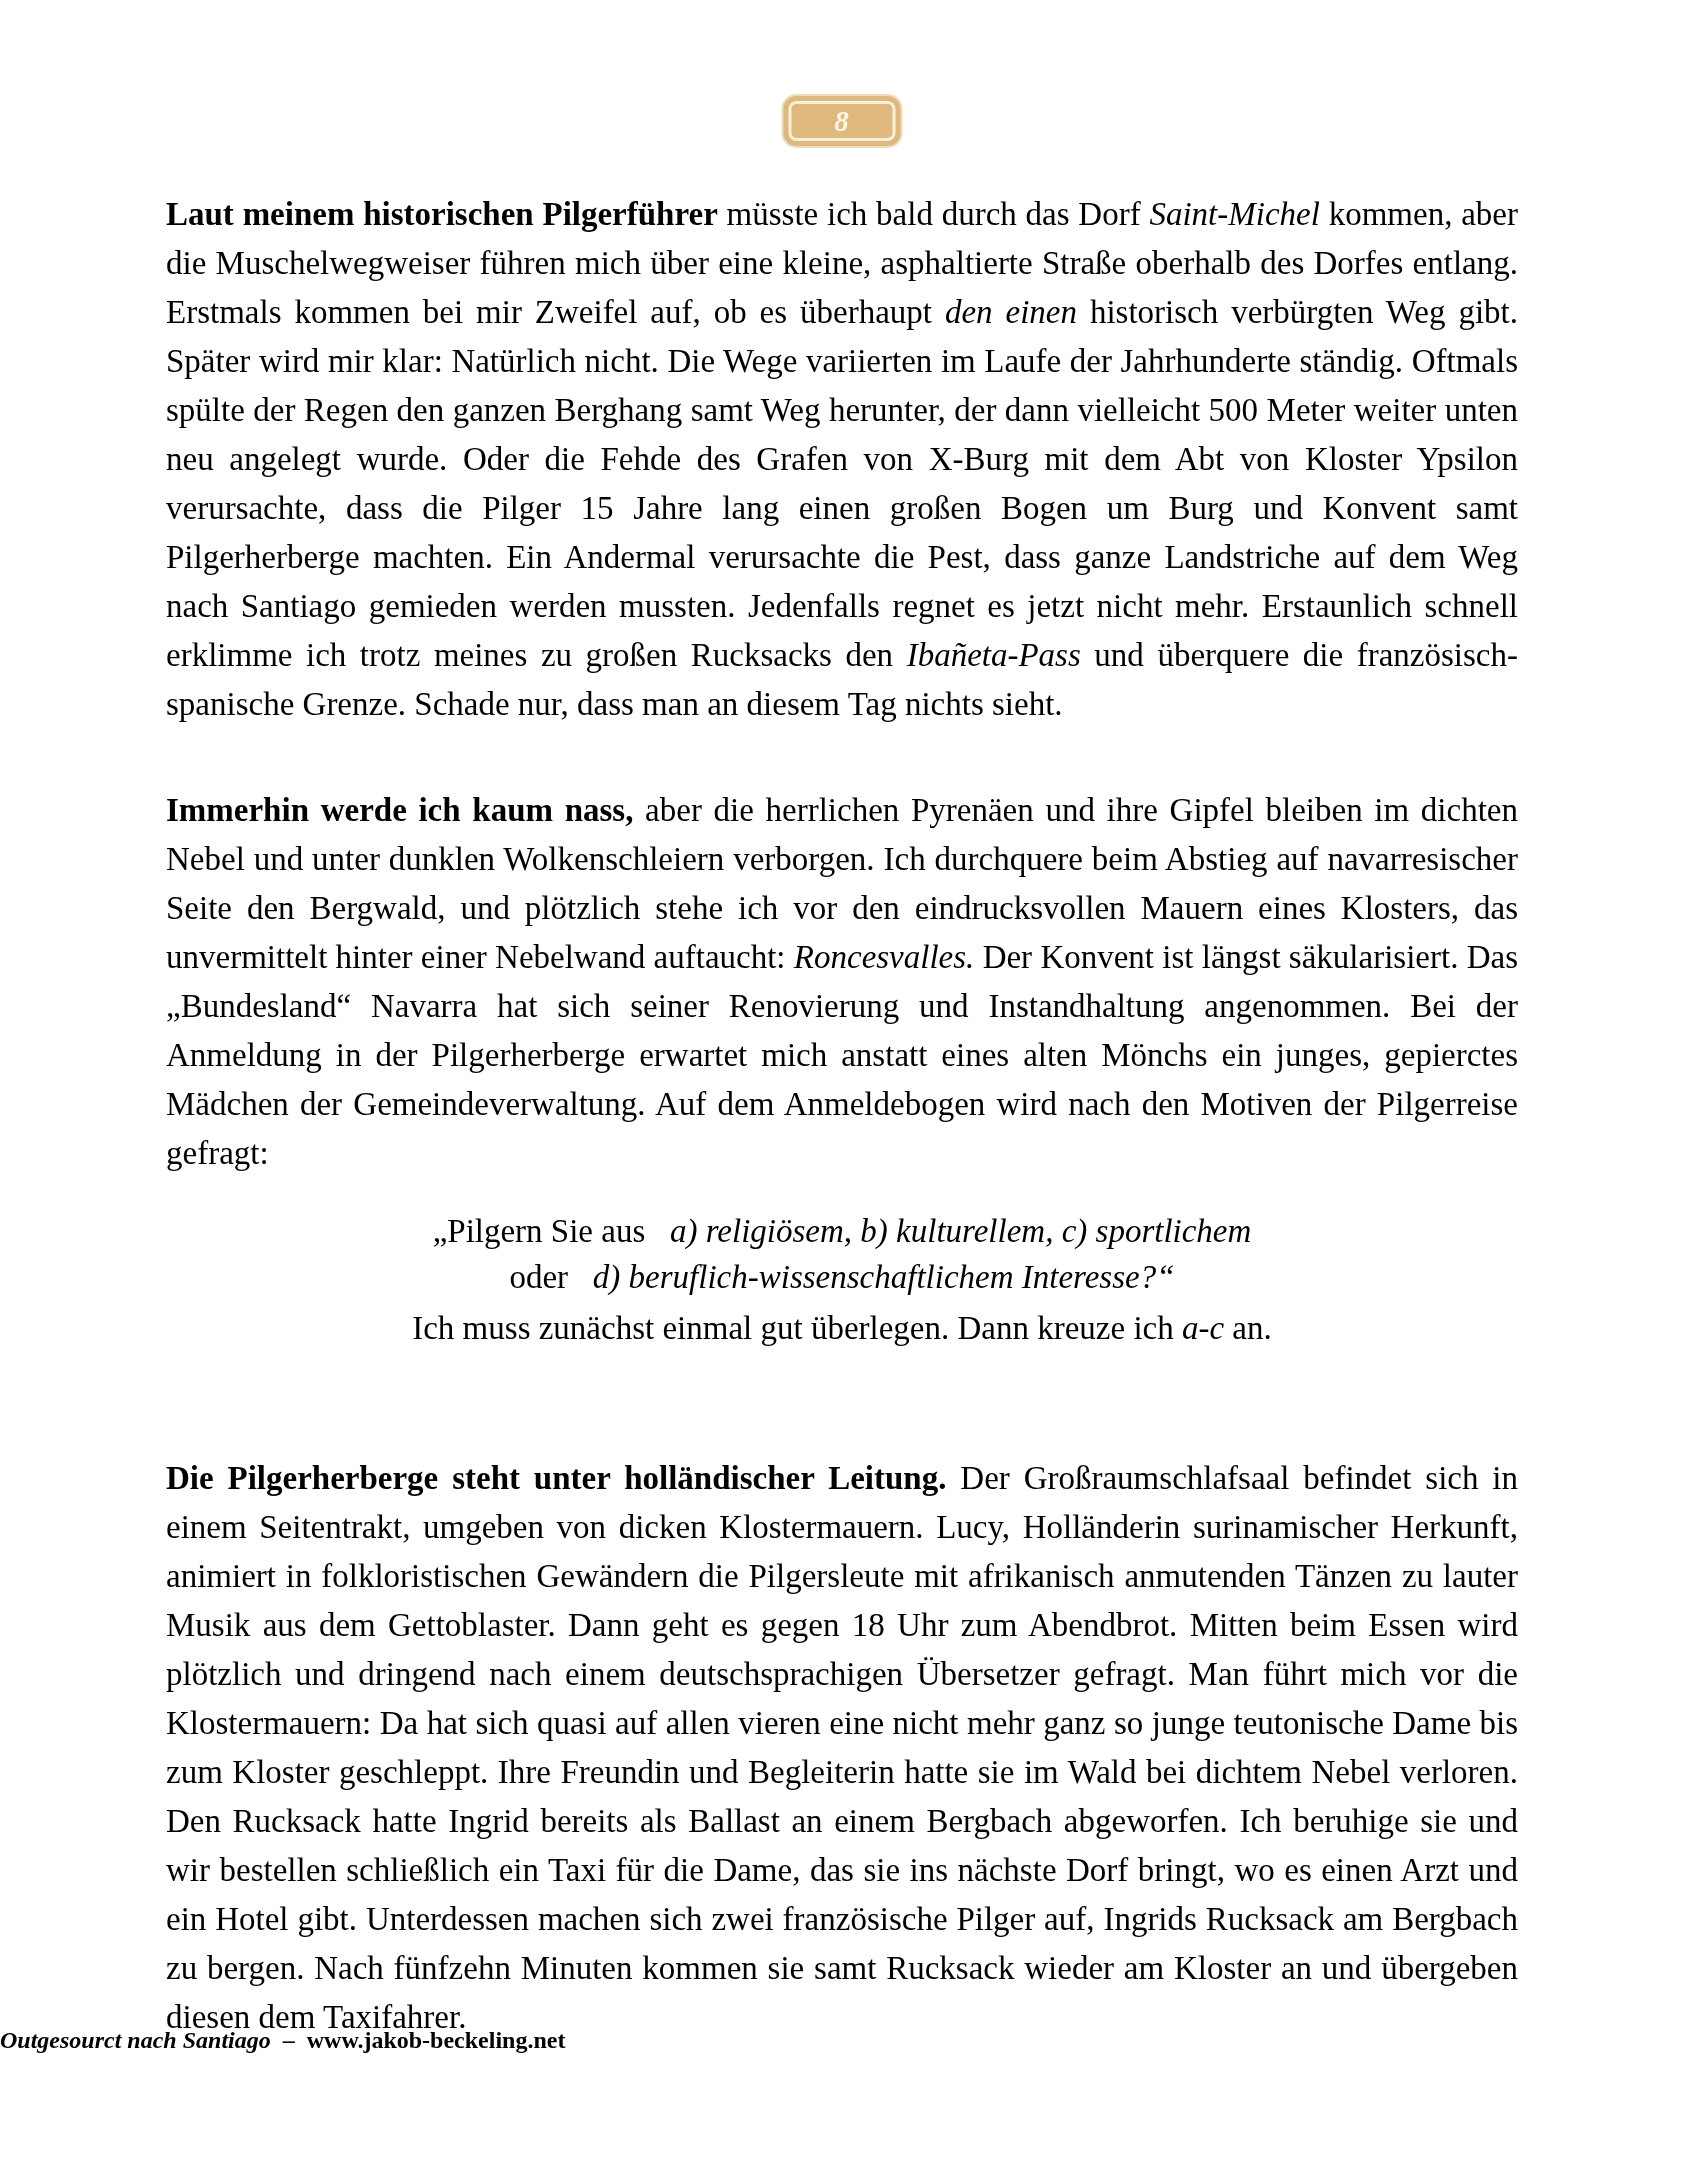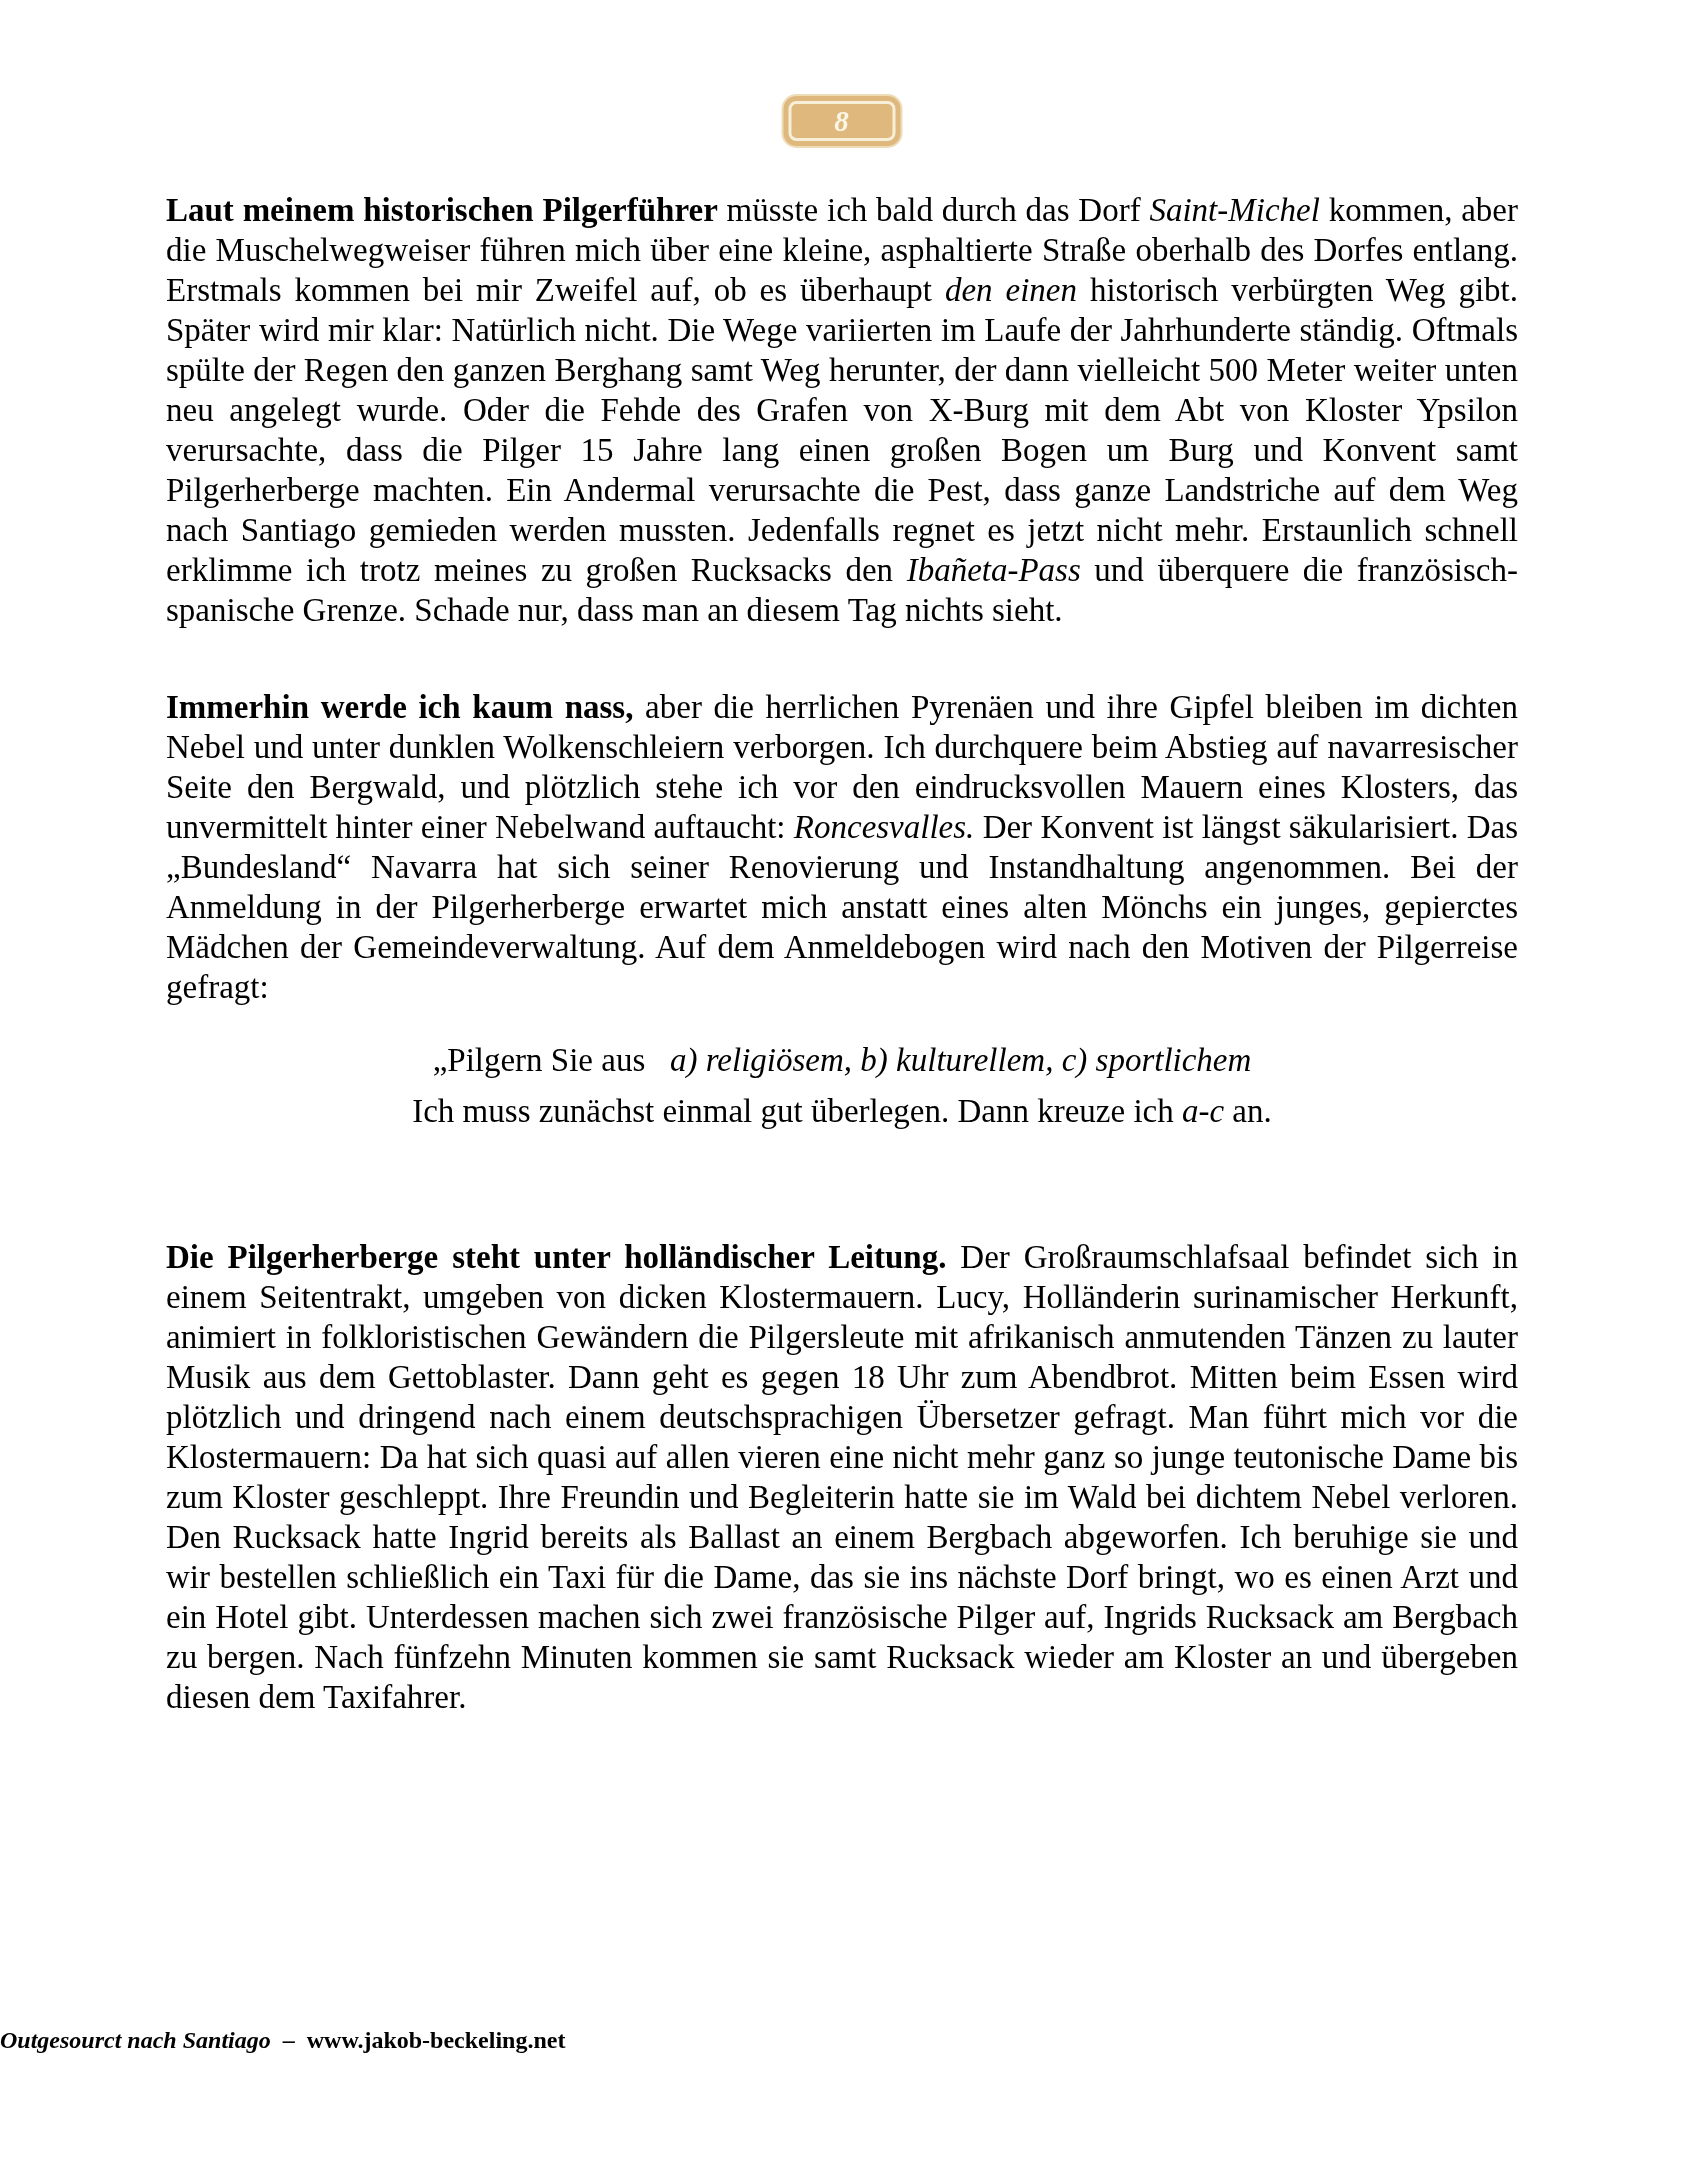--- a/index.html
+++ b/index.html
@@ -49,21 +49,21 @@
 
   
   .content {
     position: absolute;
     left: 166px;
     width: 1352px;
     top: 190px;
   }
   .para {
     font-size: 33px;
-    line-height: 40px;
+    line-height: 49px;
     text-align: justify;
     margin: 0;
   }
   .para.p1 { margin-bottom: 57px; }
   .para.p2 { margin-bottom: 30px; }
   .para.p3 { margin-top: 106px; font-family: Liberation Serif, serif; }
 
   .question { margin-bottom: 8px; }
   .qline {
     font-size: 33px;
@@ -102,20 +102,21 @@
       <span class="badge-num">8</span>
     </div>
   </div>
 
   <div class="content">
     <p class="para p1"><span class="b">Laut meinem historischen Pilgerführer</span><span> müsste ich bald durch das Dorf </span><span class="i">Saint-Michel</span><span> kommen, aber die Muschelwegweiser führen mich über eine kleine, asphaltierte Straße oberhalb des Dorfes entlang. Erstmals kommen bei mir Zweifel auf, ob es überhaupt </span><span class="i">den einen</span><span> historisch verbürgten Weg gibt. Später wird mir klar: Natürlich nicht. Die Wege variierten im Laufe der Jahrhunderte ständig. Oftmals spülte der Regen den ganzen Berghang samt Weg herunter, der dann vielleicht 500 Meter weiter unten neu angelegt wurde. Oder die Fehde des Grafen von X-Burg mit dem Abt von Kloster Ypsilon verursachte, dass die Pilger 15 Jahre lang einen großen Bogen um Burg und Konvent samt Pilgerherberge machten. Ein Andermal verursachte die Pest, dass ganze Landstriche auf dem Weg nach Santiago gemieden werden mussten. Jedenfalls regnet es jetzt nicht mehr. Erstaunlich schnell erklimme ich trotz meines zu großen Rucksacks den </span><span class="i">Ibañeta-Pass</span><span> und überquere die französisch-spanische Grenze. Schade nur, dass man an diesem Tag nichts sieht.</span></p>
     <p class="para p2"><span class="b">Immerhin werde ich kaum nass,</span><span> aber die herrlichen Pyrenäen und ihre Gipfel bleiben im dichten Nebel und unter dunklen Wolkenschleiern verborgen. Ich durchquere beim Abstieg auf navarresischer Seite den Bergwald, und plötzlich stehe ich vor den eindrucksvollen Mauern eines Klosters, das unvermittelt hinter einer Nebelwand auftaucht: </span><span class="i">Roncesvalles.</span><span> Der Konvent ist längst säkularisiert. Das „Bundesland“ Navarra hat sich seiner Renovierung und Instandhaltung angenommen. Bei der Anmeldung in der Pilgerherberge erwartet mich anstatt eines alten Mönchs ein junges, gepierctes Mädchen der Gemeindeverwaltung. Auf dem Anmeldebogen wird nach den Motiven der Pilgerreise gefragt:</span></p>
 
     <div class="question">
       <p class="qline"><span>„Pilgern Sie aus&nbsp;&nbsp;&nbsp;</span><span class="i">a) religiösem, b) kulturellem, c) sportlichem</span></p>
+      <p class="qline"><span>oder&nbsp;&nbsp;&nbsp;</span><span class="i">d) beruflich-wissenschaftlichem Interesse?“</span></p>
     </div>
 
     <p class="answer"><span>Ich muss zunächst einmal gut überlegen. Dann kreuze ich </span><span class="i">a-c</span><span> an.</span></p>
 
     <p class="para p3"><span class="b">Die Pilgerherberge steht unter holländischer Leitung.</span><span> Der Großraumschlafsaal befindet sich in einem Seitentrakt, umgeben von dicken Klostermauern. Lucy, Holländerin surinamischer Herkunft, animiert in folkloristischen Gewändern die Pilgersleute mit afrikanisch anmutenden Tänzen zu lauter Musik aus dem Gettoblaster. Dann geht es gegen 18 Uhr zum Abendbrot. Mitten beim Essen wird plötzlich und dringend nach einem deutschsprachigen Übersetzer gefragt. Man führt mich vor die Klostermauern: Da hat sich quasi auf allen vieren eine nicht mehr ganz so junge teutonische Dame bis zum Kloster geschleppt. Ihre Freundin und Begleiterin hatte sie im Wald bei dichtem Nebel verloren. Den Rucksack hatte Ingrid bereits als Ballast an einem Bergbach abgeworfen. Ich beruhige sie und wir bestellen schließlich ein Taxi für die Dame, das sie ins nächste Dorf bringt, wo es einen Arzt und ein Hotel gibt. Unterdessen machen sich zwei französische Pilger auf, Ingrids Rucksack am Bergbach zu bergen. Nach fünfzehn Minuten kommen sie samt Rucksack wieder am Kloster an und übergeben diesen dem Taxifahrer.</span></p>
   </div>
 
   <div class="footer"><span class="b i">Outgesourct nach Santiago</span><span class="b">&nbsp; –&nbsp; </span><span class="b">www.jakob-beckeling.net</span></div>
 
 </div>

